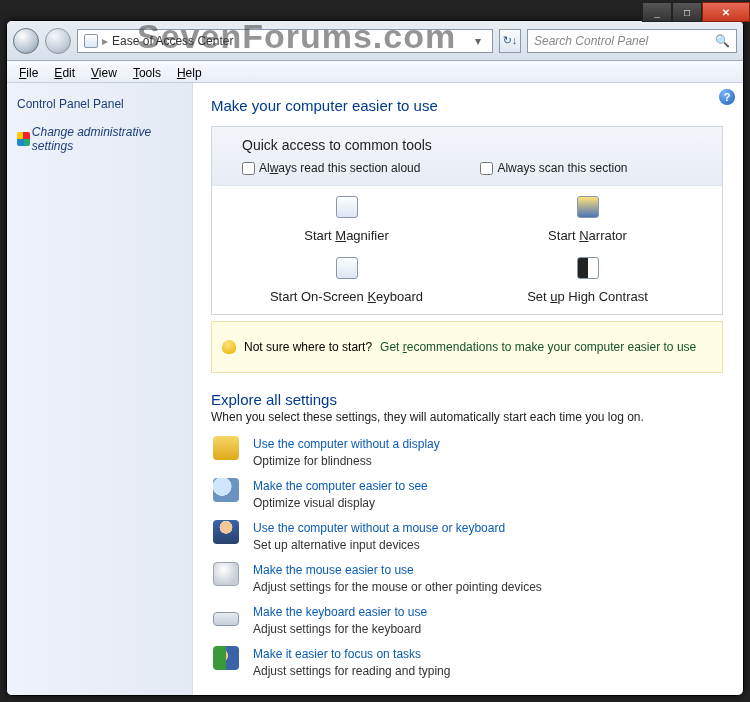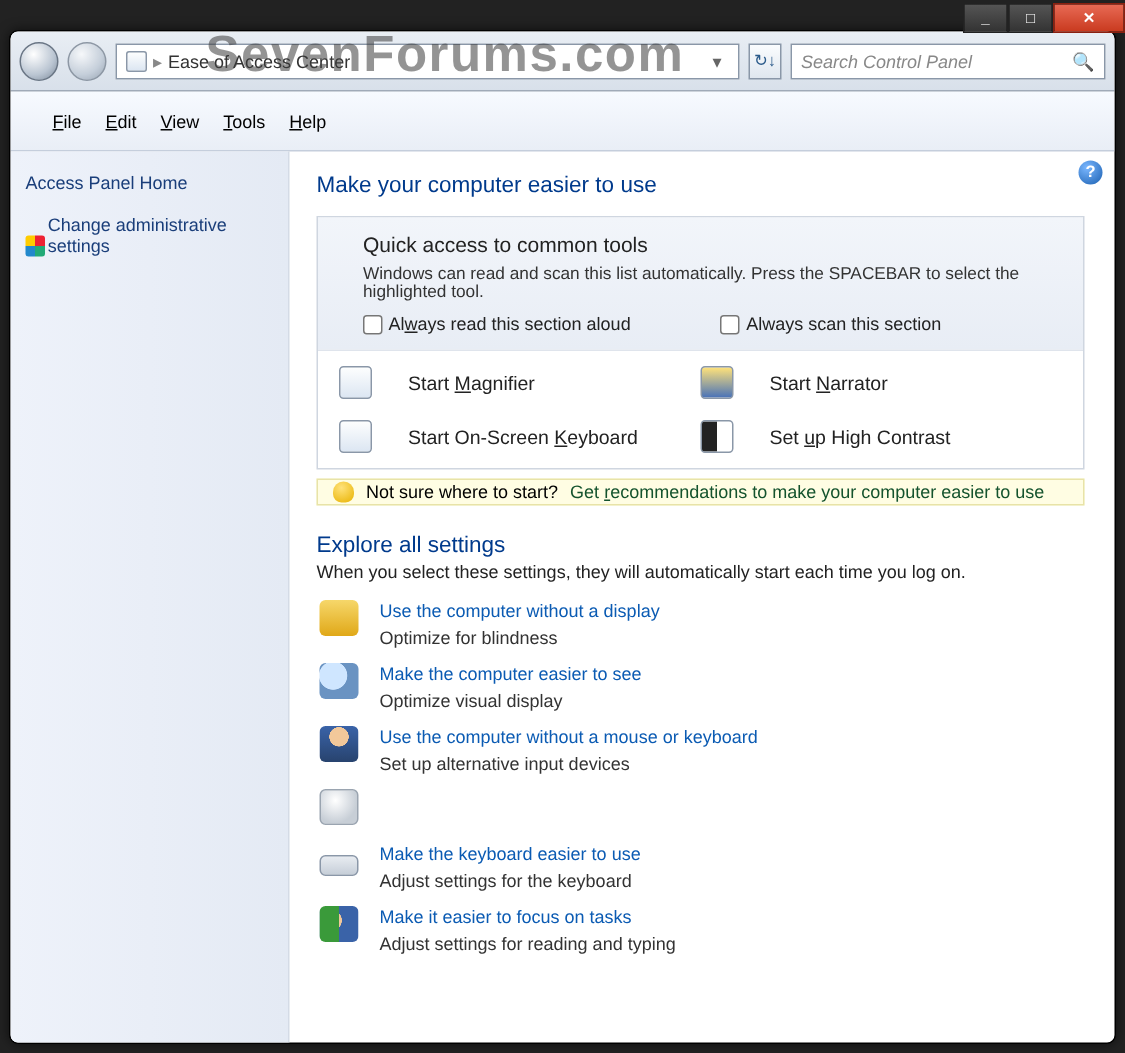--- a/index.html
+++ b/index.html
@@ -11,42 +11,42 @@
 .addrbar .sep { color: #888; }
 .addr-drop { width: 16px; text-align: center; color: #666; }
 .refresh { width: 22px; height: 24px; border: 1px solid #8a97a8; background: linear-gradient(#fafcfe,#e0e7ef); display:flex;align-items:center;justify-content:center;font-size:11px;color:#2a5a8a;}
 .searchbar { width: 210px; height: 24px; background: #fff; border: 1px solid #8a97a8; display: flex; align-items: center; padding: 0 6px; font-size: 12px; color: #888; font-style: italic; }
 .searchbar .mag { margin-left: auto; font-style: normal; color: #2a5a8a; }
 .win-btns { position: absolute; right: 0; top: -20px; display: flex; }
 .win-btn { width: 30px; height: 20px; display:flex;align-items:center;justify-content:center;color:#fff;font-size:10px;font-weight:bold; }
 .win-min,.win-max { background: linear-gradient(#555,#333); border:1px solid #222; }
 .win-close { background: linear-gradient(#e86a55,#c93a1f); border:1px solid #8a2010; width:48px; }
 .watermark { position:absolute; left:130px; top:-4px; font-size:34px; font-weight:bold; color:rgba(60,60,60,.55); letter-spacing:1px; z-index:50; pointer-events:none; white-space:nowrap;}
-.menubar { height: 40px; background: linear-gradient(#f7faff,#e9eef6); border-bottom: 1px solid #c5cedc; display: flex; align-items: center; padding: 0 20px; font-size: 12px; }
+.menubar { height: 22px; background: linear-gradient(#f7faff,#e9eef6); border-bottom: 1px solid #c5cedc; display: flex; align-items: flex-end; padding: 0 4px; font-size: 12px; }
 .menubar .mi { padding: 2px 8px; cursor: default; }
 .menubar .mi u { text-decoration: underline; }
 .body { display: flex; height: calc(100% - 62px); }
 .sidebar { width: 186px; background: linear-gradient(90deg,#eef2fa 0%, #e4eaf4 100%); border-right: 1px solid #d4dbe6; padding: 14px 10px; font-size: 12px; }
 .sidebar .cph { color: #1a3e7a; margin-bottom: 14px; }
-.side-link { color: #1a3e7a; display:flex; align-items:flex-end; gap:2px; }
+.side-link { color: #1a3e7a; display:flex; align-items:center; gap:2px;font-style:italic; }
 .shield-ico { width:14px; height:14px; display:inline-block; background: conic-gradient(#e23 0 25%, #2a7 0 50%, #28c 0 75%, #fc0 0); border-radius:2px; }
 .main { flex: 1; padding: 14px 20px 10px 18px; overflow: auto; position: relative; }
 .help-q { position:absolute; right:8px; top:6px; width:16px;height:16px;border-radius:50%;background:radial-gradient(circle at 35% 30%,#7ab7ff,#1a5fb0);color:#fff;font-size:11px;font-weight:bold;display:flex;align-items:center;justify-content:center;}
 h2.page-title { color: #003a8c; font-size: 15px; font-weight: normal; margin-bottom: 12px; }
 .qa-box { border: 1px solid #cfd6e0; }
 .qa-head { background: linear-gradient(#f2f5fa,#e8edf5); padding: 10px 14px 10px 30px; border-bottom: 1px solid #dfe4ec; }
 .qa-head h3 { font-size: 14px; font-weight: normal; color: #222; margin-bottom: 6px; }
 .qa-head .sub { font-size: 11.5px; color: #333; margin-bottom: 4px; }
 .chk-row { display:flex; gap:60px; margin-top:8px; font-size:12px; color:#222;}
 .chk { display:flex; align-items:center; gap:4px; }
 .chk input { width:13px; height:13px; }
 .qa-tools { padding: 10px 14px; display: grid; grid-template-columns: 1fr 1fr; row-gap: 14px; }
-.tool { display:flex; align-items:center; gap:24px; font-size:13px; color:#222; }
+.tool { display:flex; align-items:center; gap:10px; font-size:13px; color:#222;flex-direction:column; }
 .tool-ico { width:22px; height:22px; display:inline-block; border:1px solid #8a97a8; background:linear-gradient(#fdfefe,#dce6f2); border-radius:3px; }
-.tip-bar { margin-top: 6px; background: #fffde3; border: 1px solid #e8e3a8; padding: 1px 10px; font-size: 12px; display:flex; align-items:center; gap:8px; }
+.tip-bar { margin-top: 6px; background: #fffde3; border: 1px solid #e8e3a8; padding: 18px 10px; font-size: 12px; display:flex; align-items:center; gap:8px; }
 .bulb { width:14px;height:14px;border-radius:50% 50% 40% 40%;background:radial-gradient(circle at 40% 30%,#ffe27a,#e8b200);display:inline-block;}
 .tip-bar a { color:#14532d; text-decoration:none; }
 h2.explore { color:#003a8c; font-size:15px; font-weight:normal; margin-top:18px; }
 .explore-sub { font-size:12px; color:#222; margin:2px 0 10px 0; }
 .setting { display:flex; gap:12px; margin: 8px 0 8px 0; }
 .setting .sico { width:30px; height:28px; flex:0 0 30px; display:flex;align-items:center;justify-content:center; }
 .setting .sico span { width:26px;height:24px;display:inline-block;border-radius:4px; }
 .ico-monitor { background: linear-gradient(#f6d76a,#e0a818); }
 .ico-mag { background: radial-gradient(circle at 35% 35%, #cfe6ff 40%, #6a93c2 42%); }
 .ico-person { background: radial-gradient(circle at 50% 30%, #f2c89a 30%, transparent 31%), linear-gradient(#3a63a8,#28436e); border-radius:50% 50% 6px 6px; }
@@ -89,35 +89,34 @@
   <div class="menubar">
     <span class="mi"><u>F</u><span></span>ile</span>
     <span class="mi"><u>E</u>dit</span>
     <span class="mi"><u>V</u>iew</span>
     <span class="mi"><u>T</u>ools</span>
     <span class="mi"><u>H</u>elp</span>
   </div>
 
   <div class="body">
     <div class="sidebar">
-      <div class="cph">Access Panel Home</div>
+      <div class="cph">Control Panel Panel</div>
       <div class="side-link">
         <span class="shield-ico"></span>
         <span>Change administrative settings</span>
       </div>
     </div>
 
     <div class="main">
       <div class="help-q">?</div>
       <h2 class="page-title">Make your computer easier to use</h2>
 
       <div class="qa-box">
         <div class="qa-head">
           <h3>Quick access to common tools</h3>
-          <div class="sub">Windows can read and scan this list automatically.  Press the SPACEBAR to select the highlighted tool.</div>
           <div class="chk-row">
             <label class="chk">
               <input type="checkbox" style="">
               <span>Al<u>w</u>ays read this section aloud</span>
             </label>
             <label class="chk">
               <input type="checkbox" style="">
               <span>Always scan this section</span>
             </label>
           </div>
@@ -175,20 +174,24 @@
           </div>
         <div>
           <a href="#">Use the computer without a mouse or keyboard</a>
           <div class="desc">Set up alternative input devices</div>
         </div>
       </div>
       <div class="setting">
         <div class="sico">
             <span class="ico-mouse"></span>
           </div>
+        <div>
+          <a href="#">Make the mouse easier to use</a>
+          <div class="desc">Adjust settings for the mouse or other pointing devices</div>
+        </div>
       </div>
       <div class="setting">
         <div class="sico">
             <span class="ico-kbd"></span>
           </div>
         <div>
           <a href="#">Make the keyboard easier to use</a>
           <div class="desc">Adjust settings for the keyboard</div>
         </div>
       </div>

